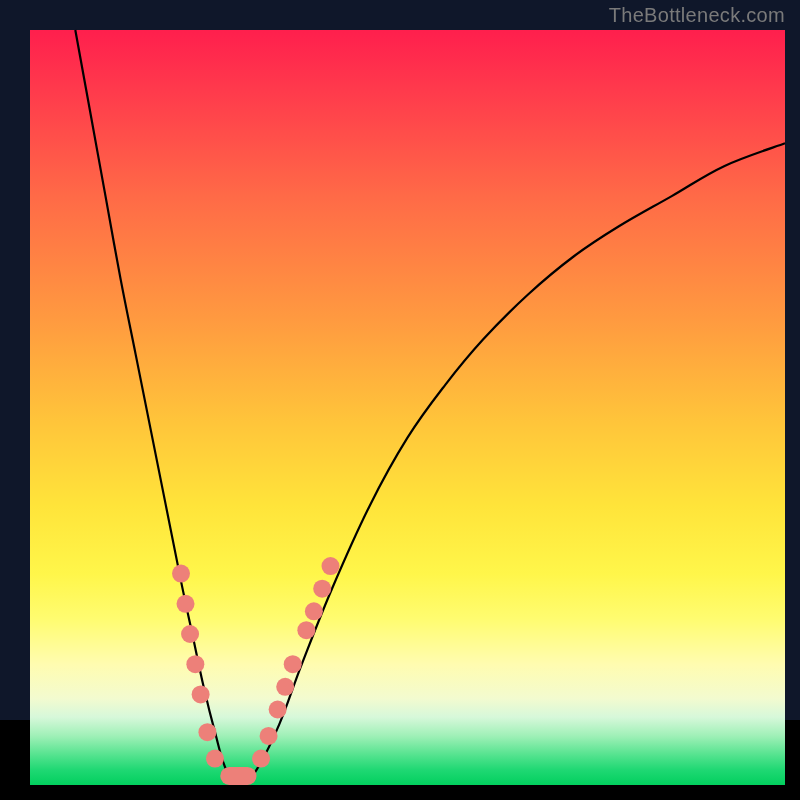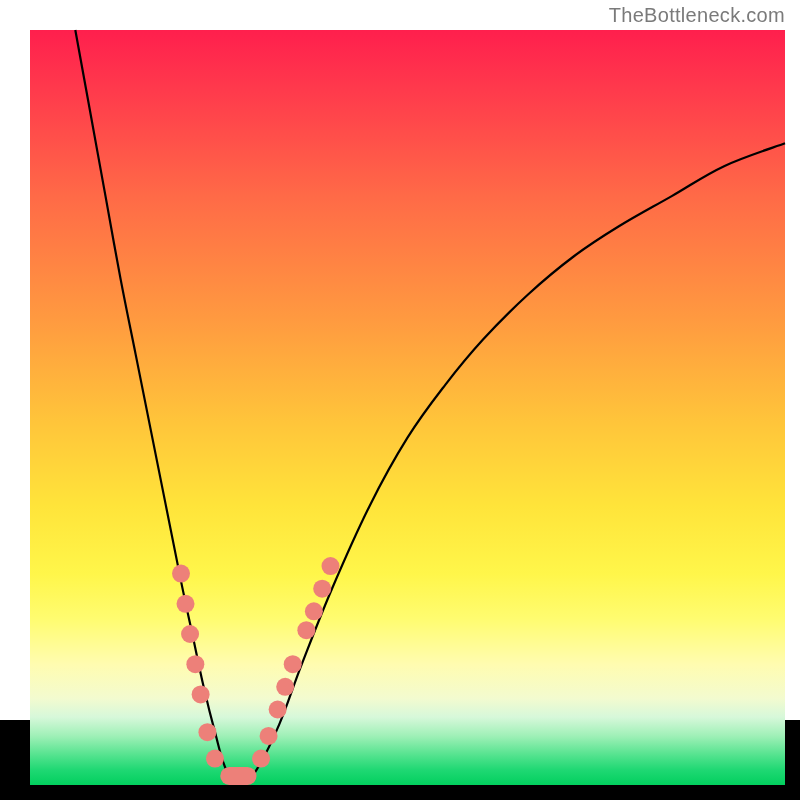--- a/index.html
+++ b/index.html
@@ -8,21 +8,21 @@
     width: 800px;
     height: 800px;
     overflow: hidden;
     background: #000;
     font-family: Arial, Helvetica, sans-serif;
   }
   .frame {
     position: relative;
     width: 800px;
     height: 720px;
-    background: #ffffff;
+    background: #0f172a;
   }
   .plot-area {
     position: absolute;
     left: 30px;
     top: 30px;
     width: 755px;
     height: 755px;
     
     background: linear-gradient(
       to bottom,

